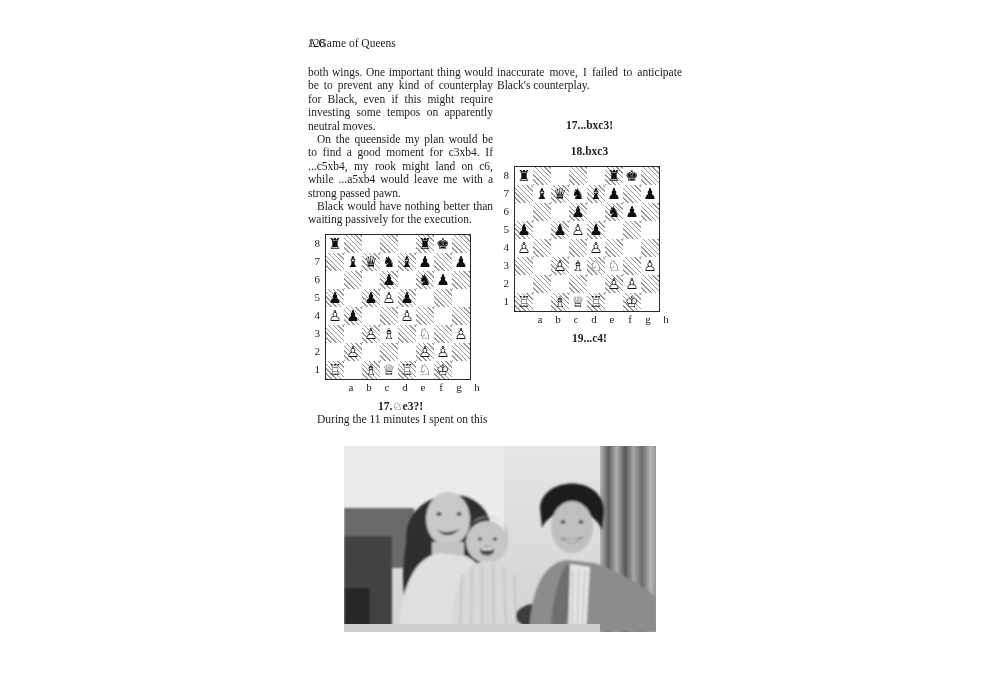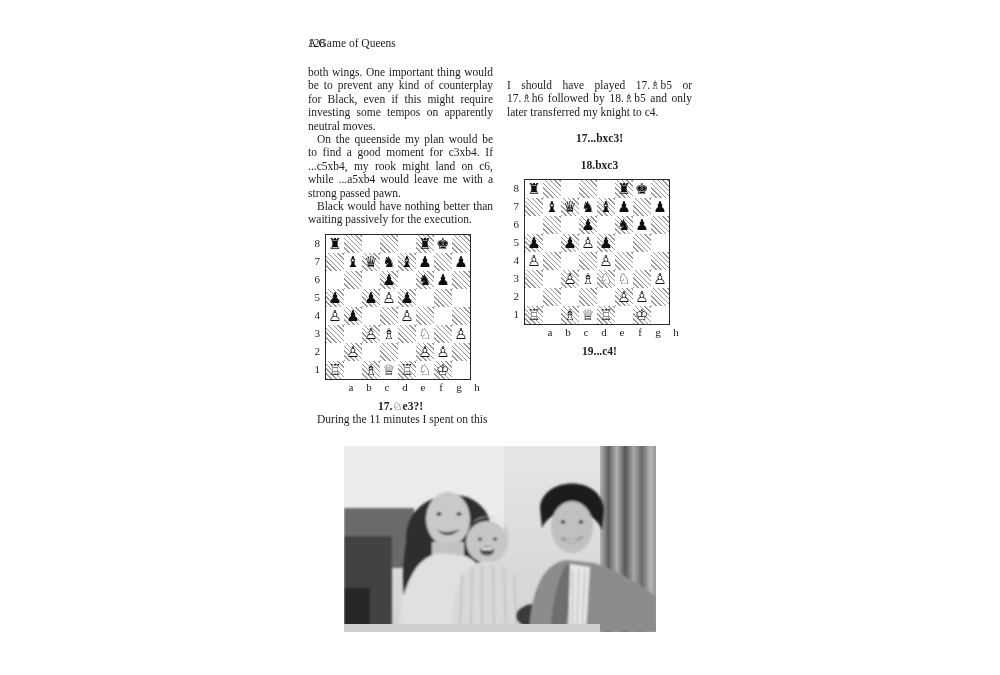--- a/index.html
+++ b/index.html
@@ -3,21 +3,21 @@
 <meta charset="utf-8">
 <style>
   html,body{margin:0;padding:0;background:#ffffff;}
   .page{position:relative;width:949px;height:675px;background:#fff;overflow:hidden;
         font-family:"Liberation Serif","DejaVu Sans",serif;color:#1c1c1c;}
   
   .header{position:absolute;top:37px;left:308px;width:384px;height:16px;font-size:11.5px;}
   .page-num{position:absolute;left:0;top:0;}
   .book-title{position:absolute;left:0;right:0;}
   
-  .content{position:absolute;left:308px;top:66px;width:384px;display:flex;gap:14px;}
+  .content{position:absolute;left:308px;top:66px;width:384px;display:flex;gap:4px;}
   .col{width:185px;font-size:11.5px;line-height:13.4px;text-align:justify;}
   .col p{margin:0;}
   .para.ind{text-indent:9px;}
   .spacer{height:13px;}
   .move{font-weight:bold;text-align:center;}
   
   .diagram{margin:7px 0 5px 0;}
   .diagram-inner{display:flex;}
   .ranks{display:flex;flex-direction:column;width:14px;margin-right:3px;}
   .rank-label{height:18px;line-height:18px;font-size:11px;text-align:right;padding-right:2px;}
@@ -221,22 +221,22 @@
                 <div class="file-label">g</div>
                 <div class="file-label">h</div>
               </div>
             </div>
           </div>
         </div>
         <p class="move">17.♘e3?!</p>
         <p class="para ind">During the 11 minutes I spent on this</p>
       </div>
     <div class="col" id="right-col">
+        <p class="para">inaccurate move, I failed to anticipate Black's counterplay.</p>
         <div class="spacer"></div>
-        <p class="para">I should have played 17.♗b5 or 17.♗h6 followed by 18.♗b5 and only later transferred my knight to c4.</p>
         <div class="spacer"></div>
         <p class="move">17...bxc3!</p>
         <div class="spacer"></div>
         <p class="move">18.bxc3</p>
         <div class="diagram">
           <div class="diagram-inner">
             <div class="ranks">
               <div class="rank-label">8</div>
               <div class="rank-label">7</div>
               <div class="rank-label">6</div>

